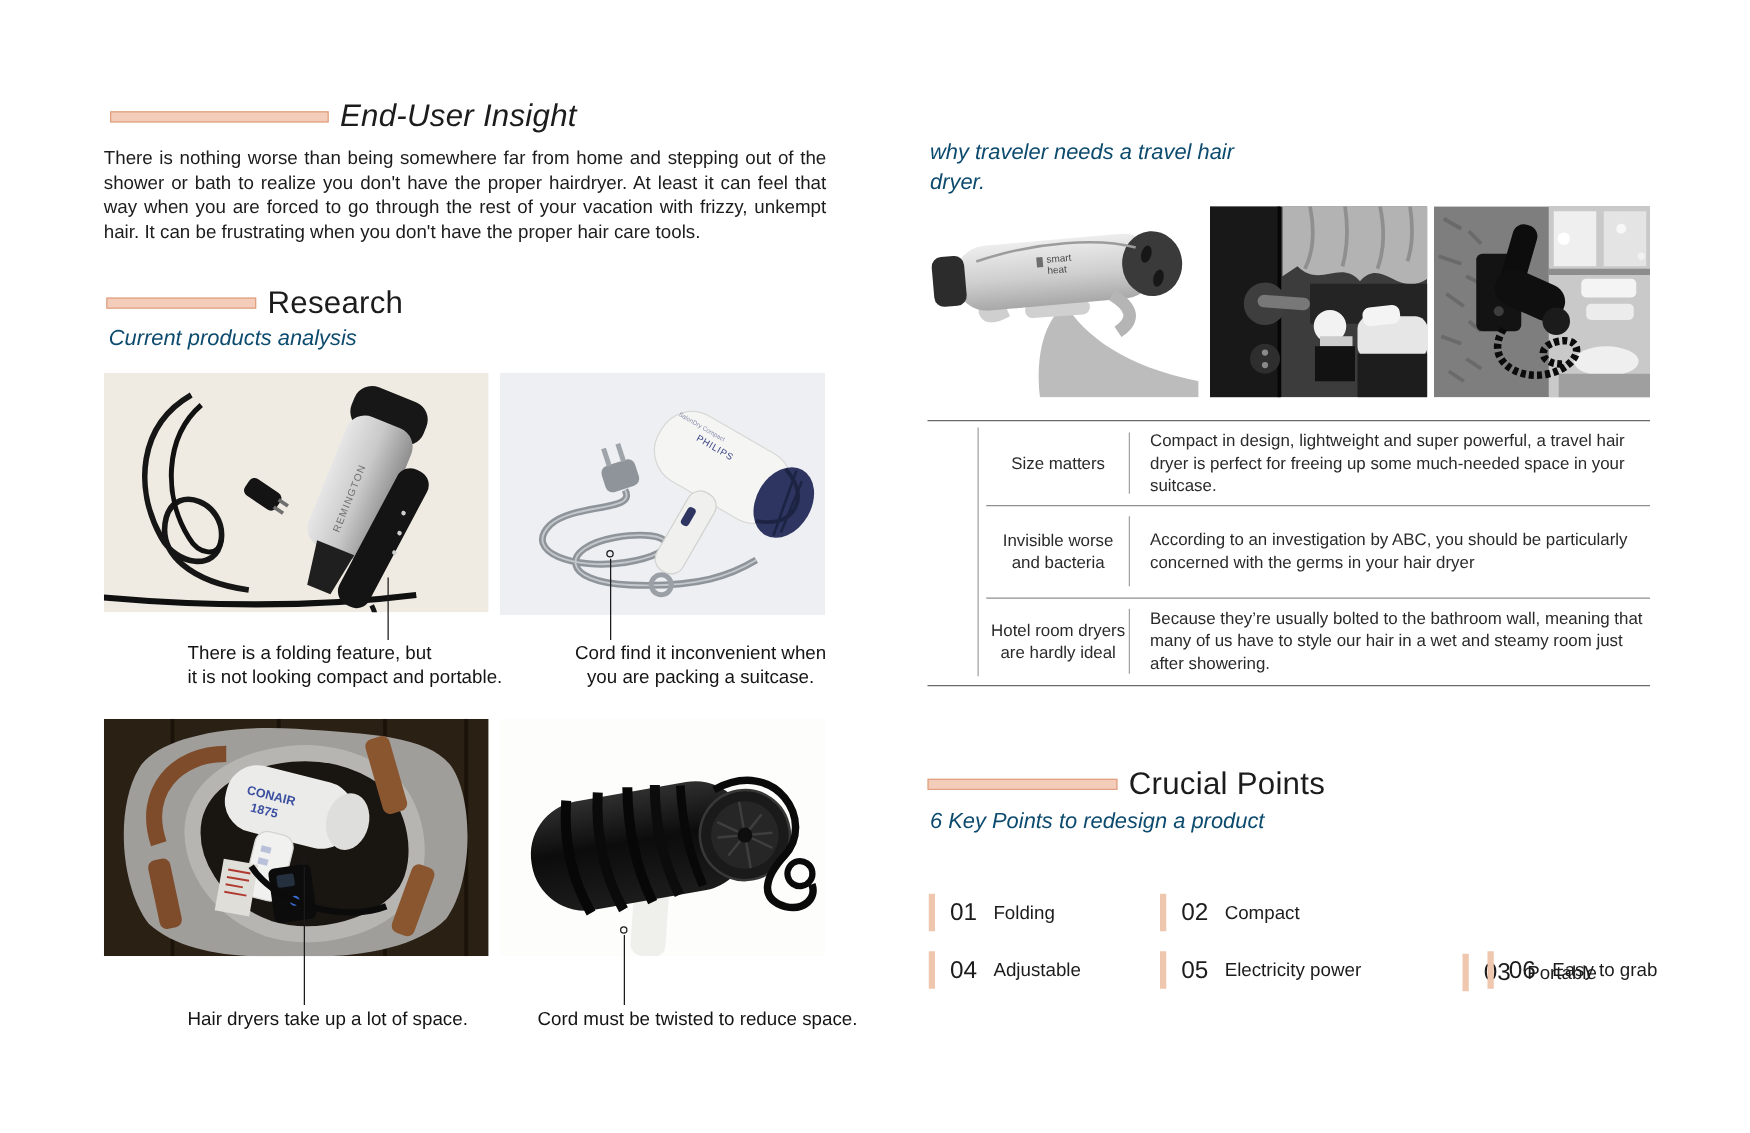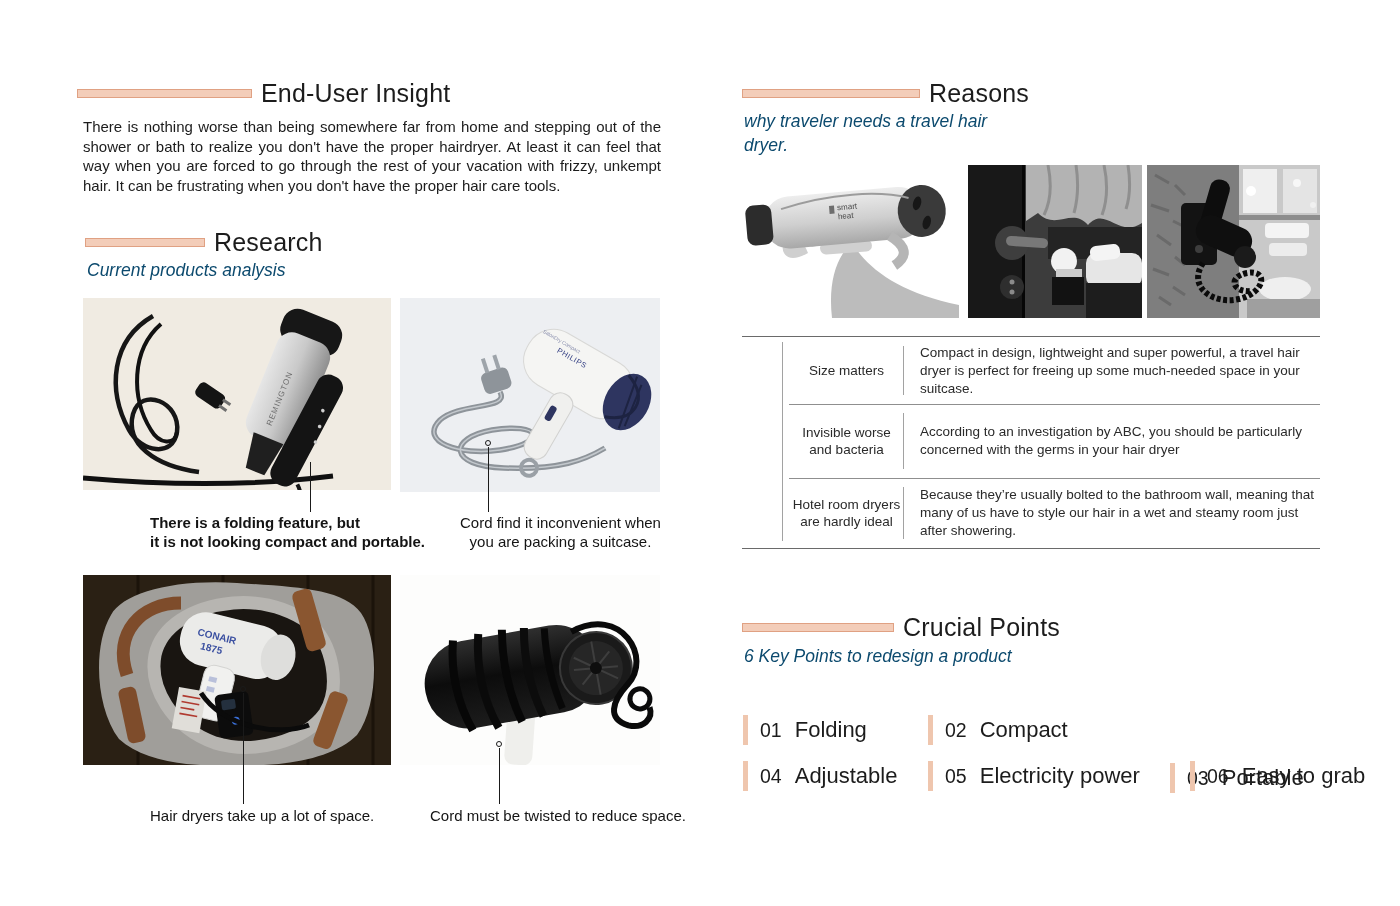--- a/index.html
+++ b/index.html
@@ -31,28 +31,28 @@
   .rsep { position:absolute; top:0; left:47px; right:0; height:1px; background:#8f8f8f; }
   .rlabel { position:absolute; left:48px; width:113px; top:0; bottom:0; display:flex; align-items:center;
             justify-content:center; text-align:center; font-size:13.5px; line-height:17px; color:#2a2a2a; }
   .rdiv { position:absolute; left:161px; top:9px; bottom:9px; width:1px; background:#a2a2a2; }
   .rdesc { position:absolute; left:178px; right:6px; top:0; bottom:0; display:flex; align-items:center;
            font-size:13.5px; line-height:18px; color:#2a2a2a; }
   
   .kp { position:absolute; display:flex; align-items:center; height:32px;justify-content:flex-end; }
   .kpbar { width:5px; height:30px; background:#efc6ae; margin-right:12px; }
   .kpnum { font-size:19.5px; color:#1c1c1c; margin-right:13px; }
-  .kplabel { font-size:22px; color:#1c1c1c; white-space:nowrap; }
+  .kplabel { font-size:15px; color:#1c1c1c; white-space:nowrap; }
 </style>
 </head>
 <body>
 
 <div id="page">
 
-  <div class="hgroup" style="left:77px; top:76px;">
+  <div class="hgroup" style="left:88px; top:76px;font-style:italic;">
     <div class="hbar" style="width:175px;"></div>
     <div class="htitle">End-User Insight</div>
   </div>
 
   <div class="abs para" style="left:83px; top:117px; width:578px;">There is nothing worse than being somewhere far from home and stepping out of the shower or bath to realize you don't have the proper hairdryer. At least it can feel that way when you are forced to go through the rest of your vacation with frizzy, unkempt hair. It can be frustrating when you don't have the proper hair care tools.</div>
 
   <div class="hgroup" style="left:85px; top:225px;">
     <div class="hbar" style="width:120px;"></div>
     <div class="htitle">Research</div>
   </div>
@@ -182,35 +182,31 @@
   </figure>
 
   <div class="lead" style="left:310px; top:462px; height:50px;"></div>
   <div class="leadc" style="left:485px; top:440px;"></div>
   <div class="lead" style="left:488px; top:447px; height:65px;"></div>
   <div class="leadc" style="left:240px; top:686px;"></div>
   <div class="lead" style="left:243px; top:693px; height:111px;"></div>
   <div class="leadc" style="left:496px; top:741px;"></div>
   <div class="lead" style="left:499px; top:748px; height:56px;"></div>
 
-  <div class="abs caption" style="left:150px; top:513px;font-weight:bold;">
+  <div class="abs caption" style="left:150px; top:513px;">
     <div>There is a folding feature, but</div>
     <div>it is not looking compact and portable.</div>
   </div>
   <div class="abs caption" style="left:460px; top:513px;text-align:center;">
     <div>Cord find it inconvenient when</div>
     <div>you are packing a suitcase.</div>
   </div>
   <div class="abs caption" style="left:150px; top:806px;">Hair dryers take up a lot of space.</div>
   <div class="abs caption" style="left:430px; top:806px;">Cord must be twisted to reduce space.</div>
 
-  <div class="hgroup" style="left:742px; top:76px;">
-    <div class="hbar" style="width:178px;"></div>
-    <div class="htitle">Reasons</div>
-  </div>
 
   <div class="abs subtitle" style="left:744px; top:109px; width:285px;">why traveler needs a travel hair dryer.</div>
 
   <figure style="left:740px; top:165px; width:219px; height:153px;">
     <svg width="219" height="153" viewBox="0 0 219 153">
       <defs>
         <linearGradient id="silverA" x1="0" y1="0" x2="0" y2="1">
           <stop offset="0" stop-color="#ededed"></stop>
             <stop offset="0.55" stop-color="#cfcfcf"></stop>
             <stop offset="1" stop-color="#a8a8a8"></stop>

